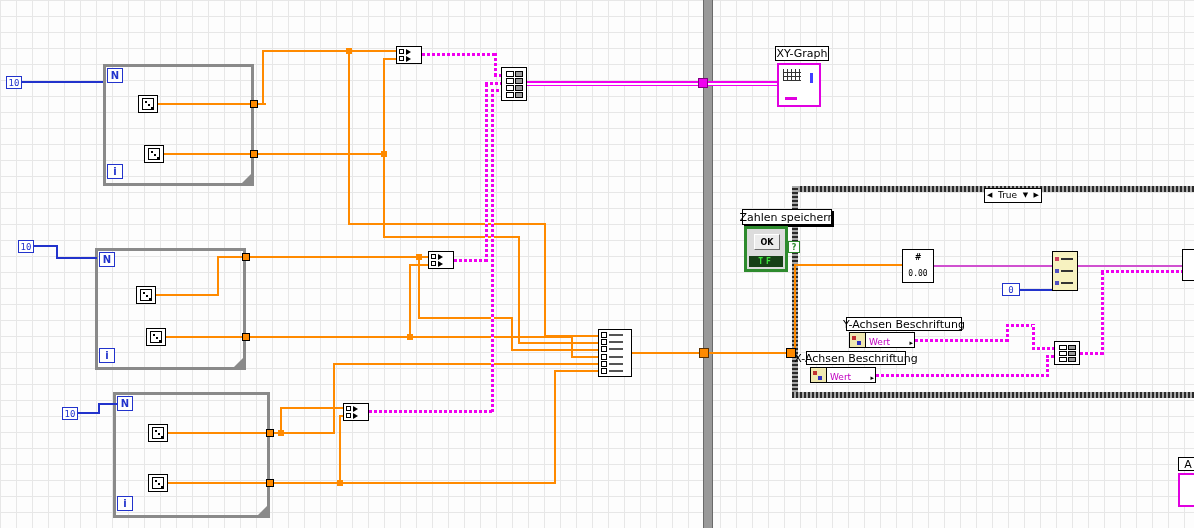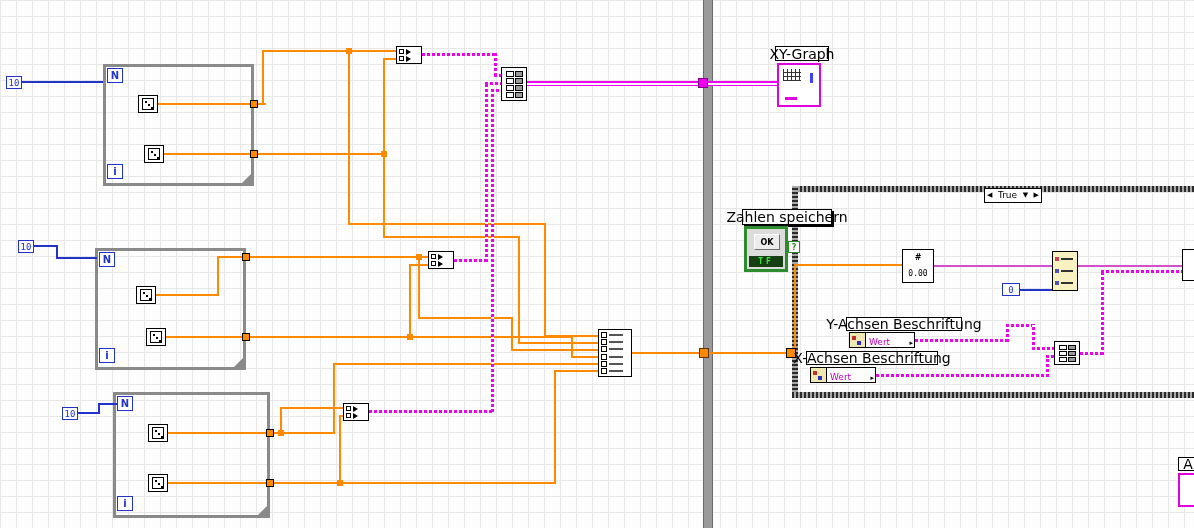--- a/index.html
+++ b/index.html
@@ -41,21 +41,21 @@
   .prow{display:flex;align-items:center;gap:2px}
   .sq5{width:5px;height:5px;border:1px solid #000;background:#fff;display:inline-block}
   .tri{width:0;height:0;border-left:5px solid #000;border-top:3px solid transparent;border-bottom:3px solid transparent}
   .bn{position:absolute;background:#fff;border:1px solid #000;display:grid;grid-template-columns:repeat(2,8px);grid-auto-rows:6px;gap:1px;padding:2px;align-content:center;justify-content:center}
   .cell{border:1px solid #000;background:#fff}
   .bn .cell:nth-child(even){background:#9a9a9a}
   .ba{position:absolute;background:#fff;border:1px solid #000;display:flex;flex-direction:column;justify-content:space-around;padding:1px 2px}
   .barow{display:flex;align-items:center;gap:2px}
   .sq6{width:6px;height:6px;border:1px solid #000;background:#fff;display:inline-block}
   .bdash{width:14px;height:2px;background:#555;display:inline-block}
-  .labelbox{position:absolute;background:#fff;border:1px solid #000;font-size:14px;line-height:1;display:flex;align-items:center;justify-content:center;white-space:nowrap;padding:1px 2px}
+  .labelbox{position:absolute;background:#fff;border:1px solid #000;font-size:11px;line-height:1;display:flex;align-items:center;justify-content:center;white-space:nowrap;padding:1px 2px}
   .shadow{box-shadow:2px 2px 0 #000}
   .xyicon{position:absolute;background:#fff;border:2px solid #e000e0}
   .xydots{position:absolute;left:4px;top:4px;width:18px;height:12px;
     background:repeating-linear-gradient(90deg,#333 0 1px,transparent 1px 4px),repeating-linear-gradient(0deg,#333 0 1px,transparent 1px 4px)}
   .xybar{position:absolute;left:6px;bottom:5px;width:12px;height:3px;background:#e000e0}
   .xytick{position:absolute;right:6px;top:8px;width:3px;height:10px;background:#4040ff}
   .okterm{position:absolute;border:3px solid #2e8b2e;background:#dcdcdc}
   .okbtn{position:absolute;left:7px;top:5px;width:26px;height:16px;background:#ececec;border-top:1px solid #fff;border-left:1px solid #fff;border-right:1px solid #707070;border-bottom:1px solid #707070;font-size:8px;font-weight:bold;display:flex;align-items:center;justify-content:center}
   .tfbar{position:absolute;left:2px;right:2px;bottom:2px;height:11px;background:#163f16;color:#3ee83e;font-family:"DejaVu Sans Mono",monospace;font-size:8px;font-weight:bold;letter-spacing:3px;display:flex;align-items:center;justify-content:center}
   .st{position:absolute;border:1px solid #2e8b2e;background:#fff;color:#2e8b2e;font-size:8px;font-weight:bold;display:flex;align-items:center;justify-content:center}
@@ -355,21 +355,21 @@
       <span class="cell"></span>
       <span class="cell"></span>
   </div>
 
   <div class="labelbox" style="left:846px;top:317px;width:116px;height:14px">Y-Achsen Beschriftung</div>
   <div class="prop" style="left:849px;top:332px;width:66px;height:16px">
     <span class="picon"></span>
     <span class="pval">Wert</span>
     <span class="parr">▸</span>
   </div>
-  <div class="labelbox" style="left:806px;top:351px;width:132px;height:14px">X-Achsen Beschriftung</div>
+  <div class="labelbox" style="left:806px;top:351px;width:100px;height:14px">X-Achsen Beschriftung</div>
   <div class="prop" style="left:810px;top:367px;width:66px;height:16px">
     <span class="picon"></span>
     <span class="pval">Wert</span>
     <span class="parr">▸</span>
   </div>
 
   <div class="plain" style="left:1182px;top:249px;width:16px;height:32px"></div>
   <div class="labelbox" style="left:1178px;top:457px;width:20px;height:14px">A</div>
   <div class="mi" style="left:1178px;top:473px;width:20px;height:34px"></div>
 

